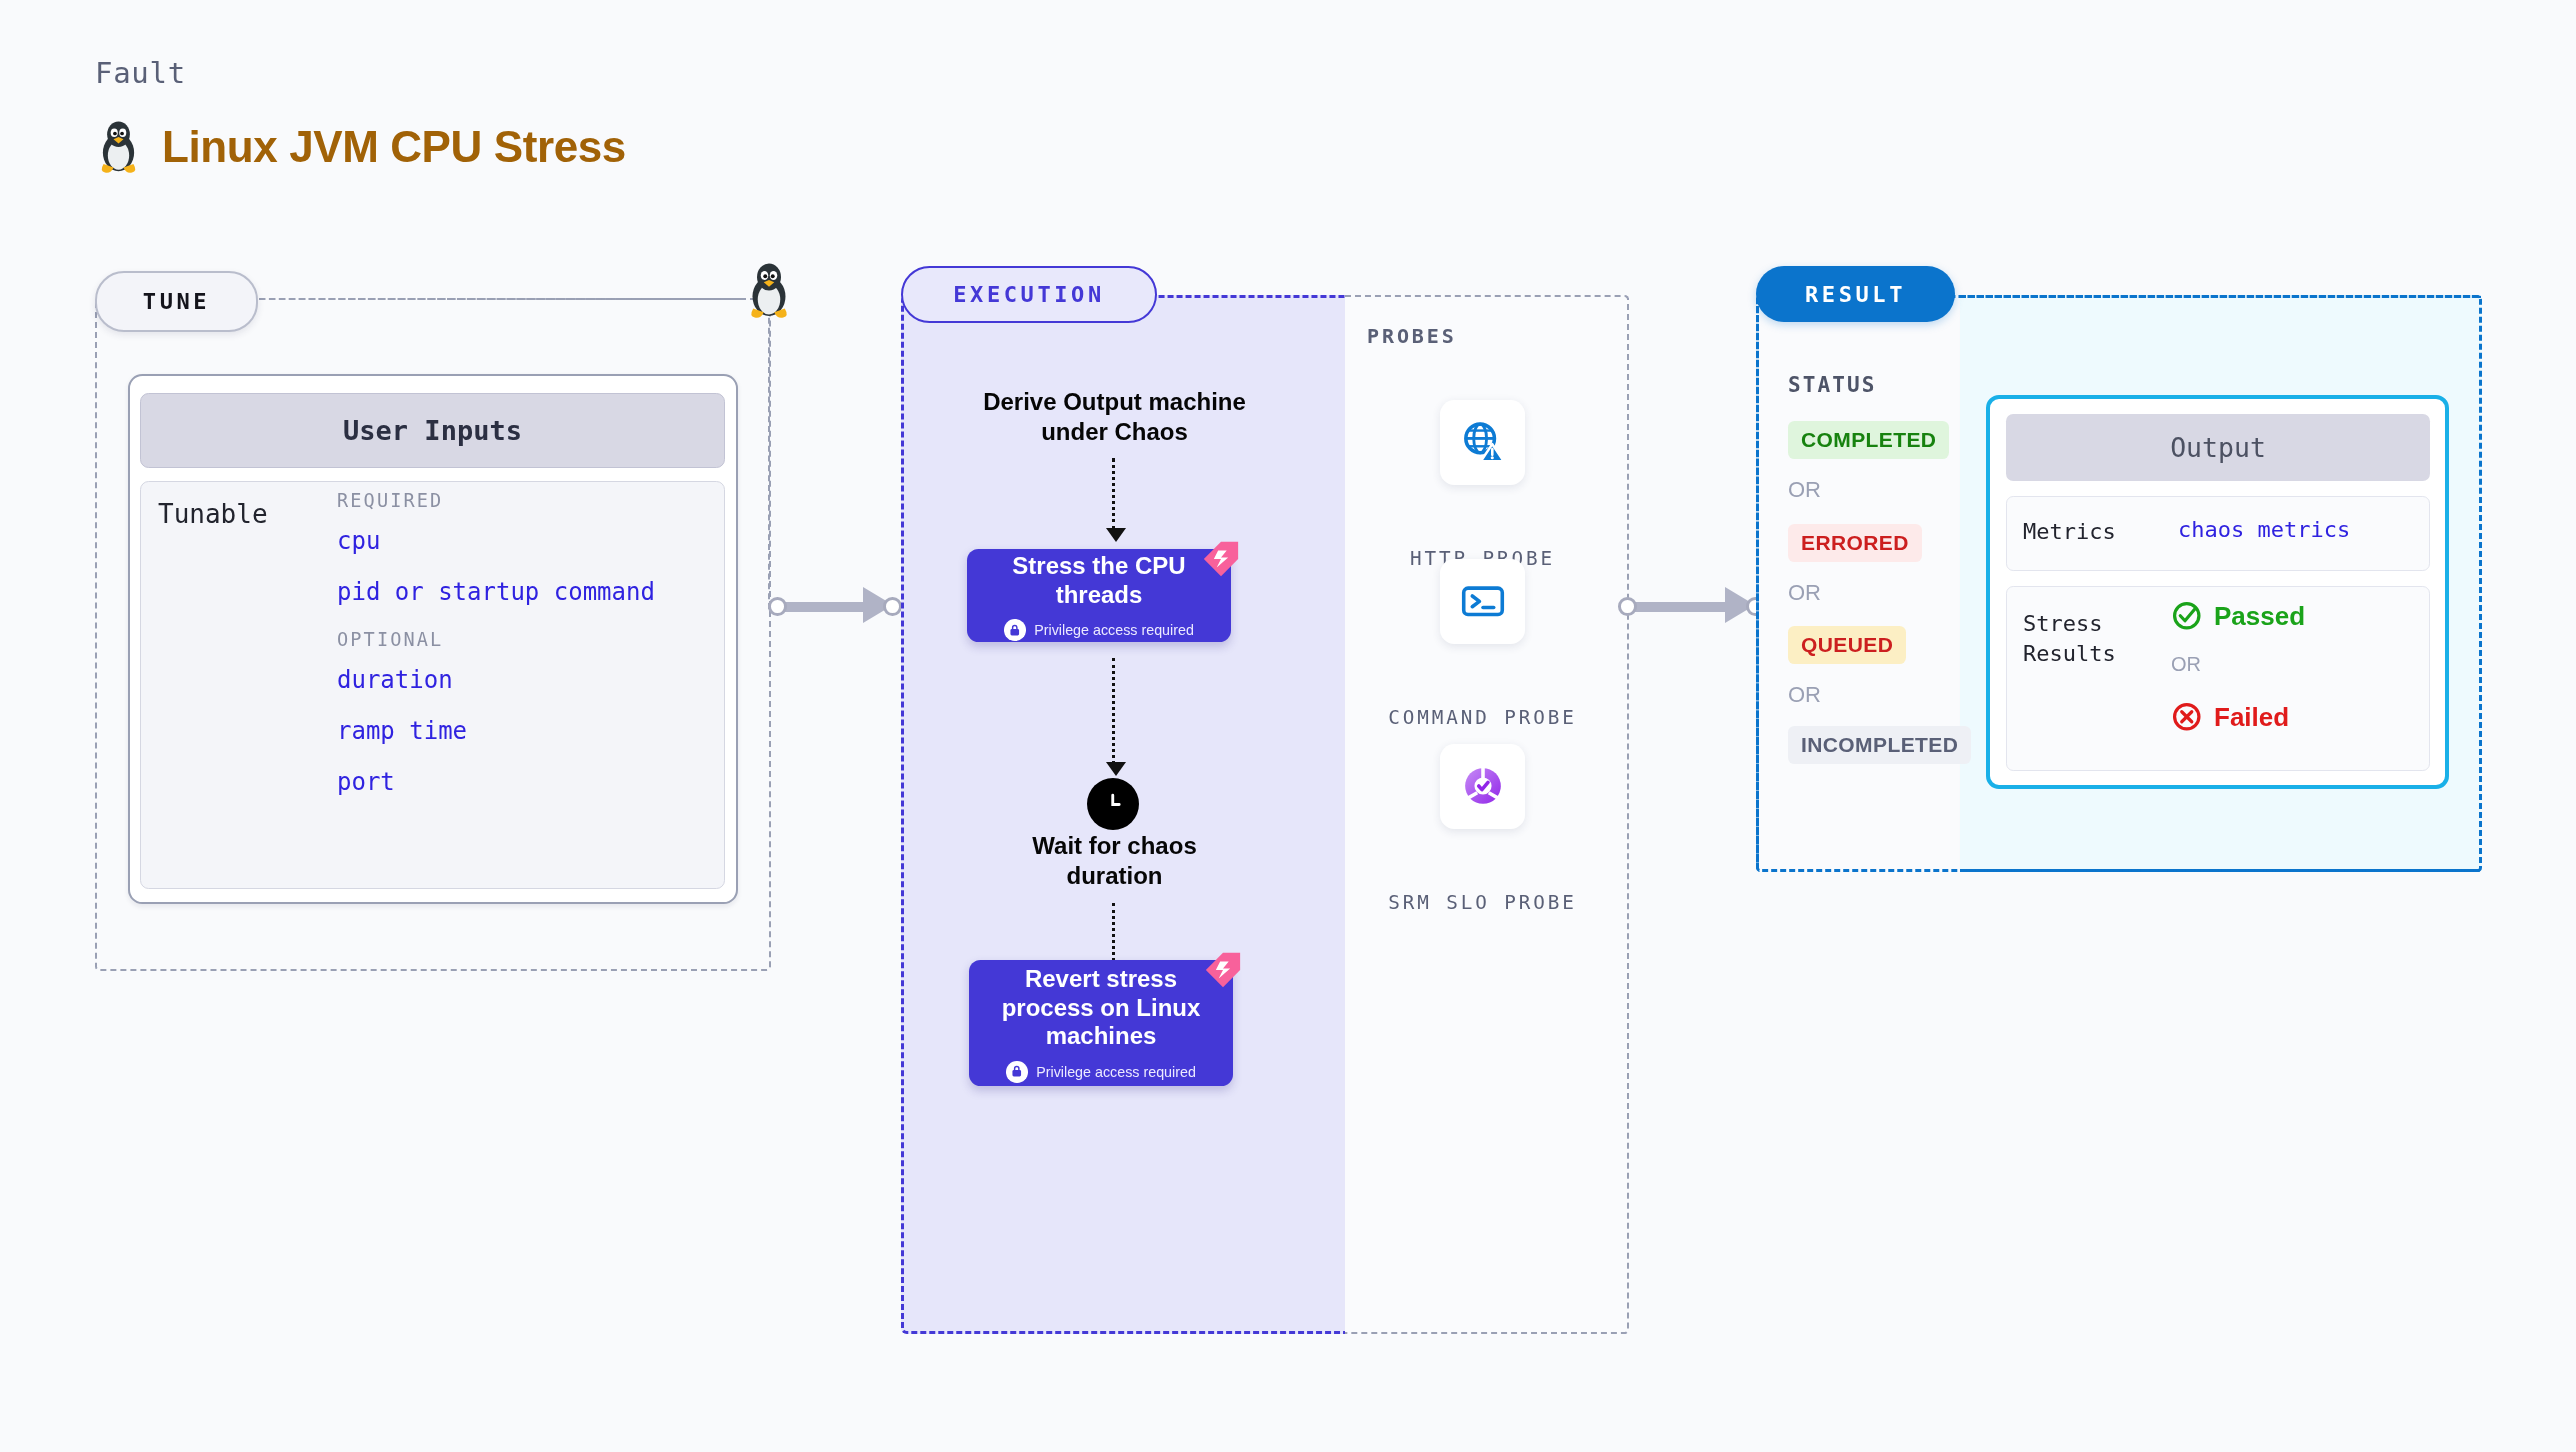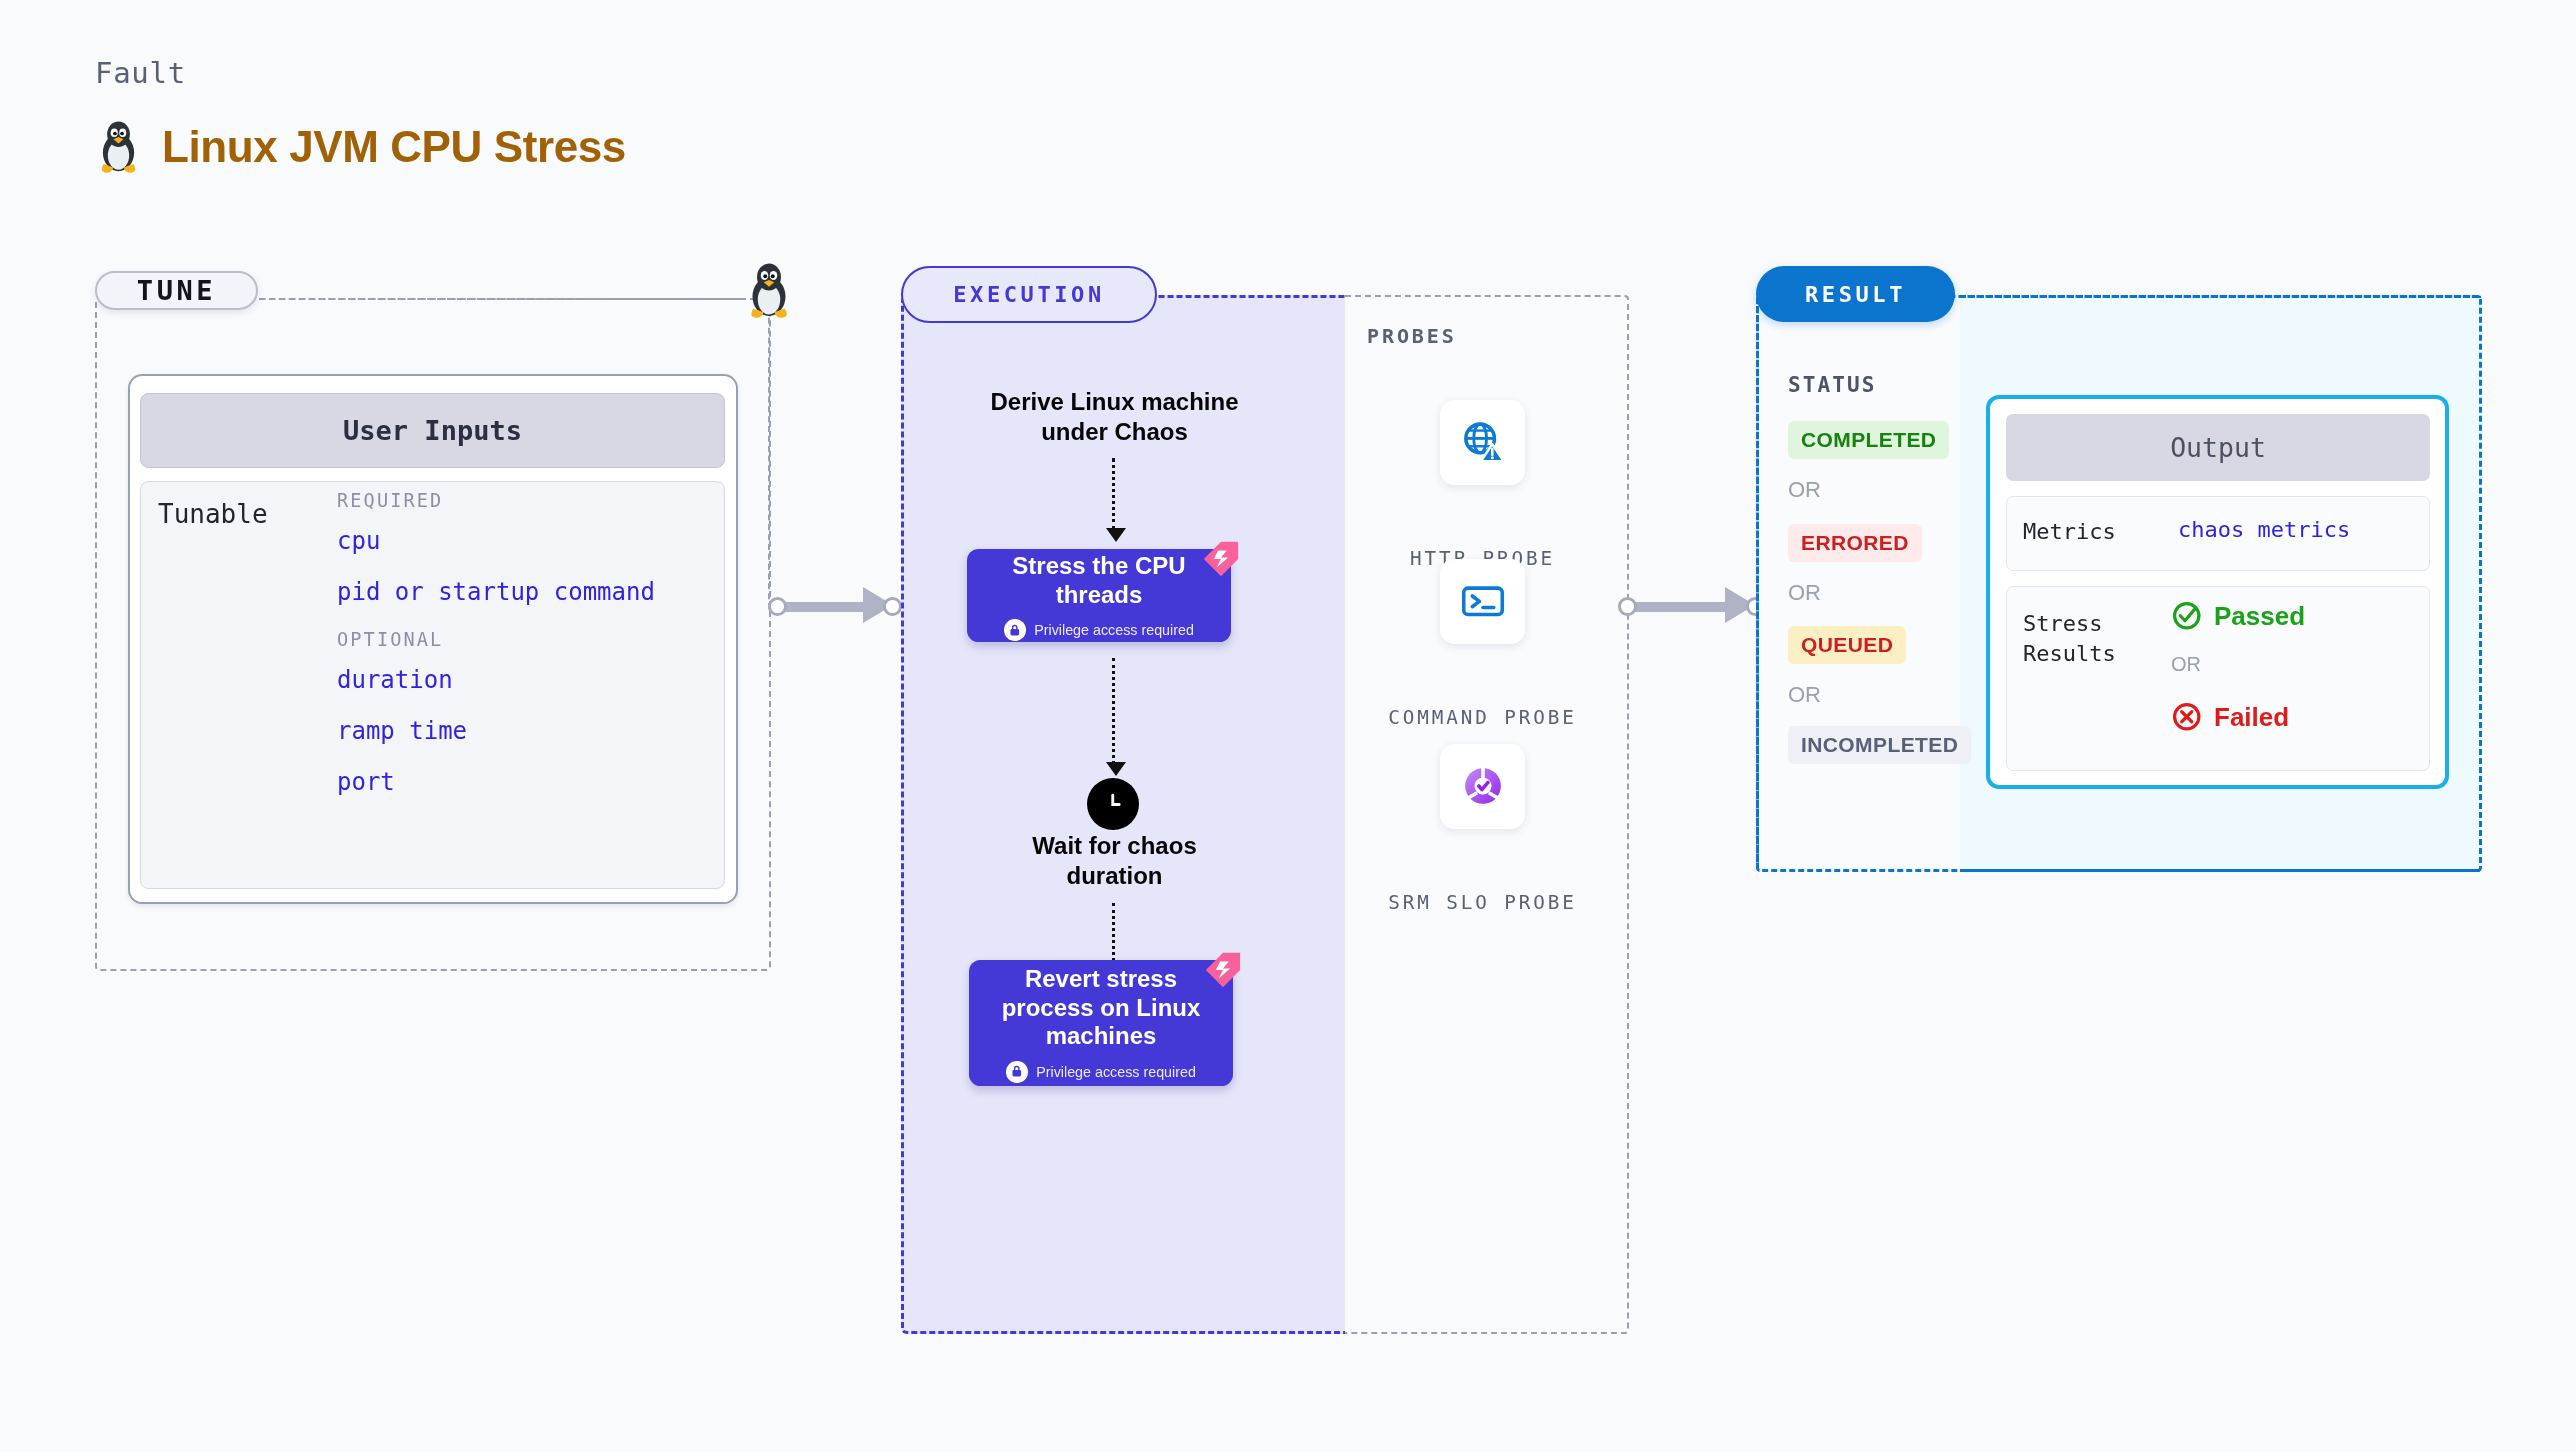--- a/index.html
+++ b/index.html
@@ -28,23 +28,23 @@
   .peng svg { display: block; }
 
   
   .pill {
     position: absolute; display: flex; align-items: center; justify-content: center;
     font-family: "DejaVu Sans Mono", monospace;
     font-weight: 700; letter-spacing: 3.6px; white-space: nowrap;
     z-index: 20;
   }
   .pill-tune {
-    left: 95px; top: 271px; width: 163px; height: 39px;
+    left: 95px; top: 271px; width: 163px; height: 61px;
     background: #f3f4f9; border: 2.1px solid #b9bdcc; border-radius: 29px;
-    color: #14141c; font-size: 27px; box-shadow: 0 2.9px 7.2px rgba(40,40,80,.10);
+    color: #14141c; font-size: 22px; box-shadow: 0 2.9px 7.2px rgba(40,40,80,.10);
   }
   .pill-exec {
     left: 901px; top: 266px; width: 256px; height: 57px;
     background: #e8e8fb; border: 2.9px solid #4438d6; border-radius: 30px;
     color: #4438d6; font-size: 22px;
   }
   .pill-result {
     left: 1756px; top: 266px; width: 199px; height: 56px;
     background: #0b74cc; border-radius: 29px;
     color: #ffffff; font-size: 22px; box-shadow: 0 2.9px 8.6px rgba(11,116,204,.25);
@@ -287,21 +287,21 @@
     <div class="arrow-line" style="left:8.6px; width:93px;"></div>
     <div class="arrow-head" style="left:95px;"></div>
     <div class="arrow-dot" style="left:0px;"></div>
     <div class="arrow-dot" style="left:115px;"></div>
   </div>
 
   <div class="region region-exec"></div>
   <div class="region region-probes"></div>
   <div class="pill pill-exec">EXECUTION</div>
 
-  <div class="flow-text" style="left:964px; top:387px; width:301px;">Derive Linux machine under Chaos</div>
+  <div class="flow-text" style="left:964px; top:387px; width:301px;">Derive Output machine under Chaos</div>
   <div class="flow-arrow" style="left:1112px; top:458px; height:72px;"></div>
 
   <div class="step-card" style="left:967px; top:549px; width:264px; height:93px;">
     <div class="ribbon">
       <svg width="60" height="60" viewBox="0 0 84 84">
         <path d="M18 42 L42 18 L66 18 L66 42 L42 66 Z" fill="#f8619b"></path>
         <path d="M38 30 L50 30 L42 40 L52 40 L36 54 L42 42 L32 42 Z" fill="#ffffff"></path>
       </svg>
     </div>
     <div class="step-title">Stress the CPU threads</div>

